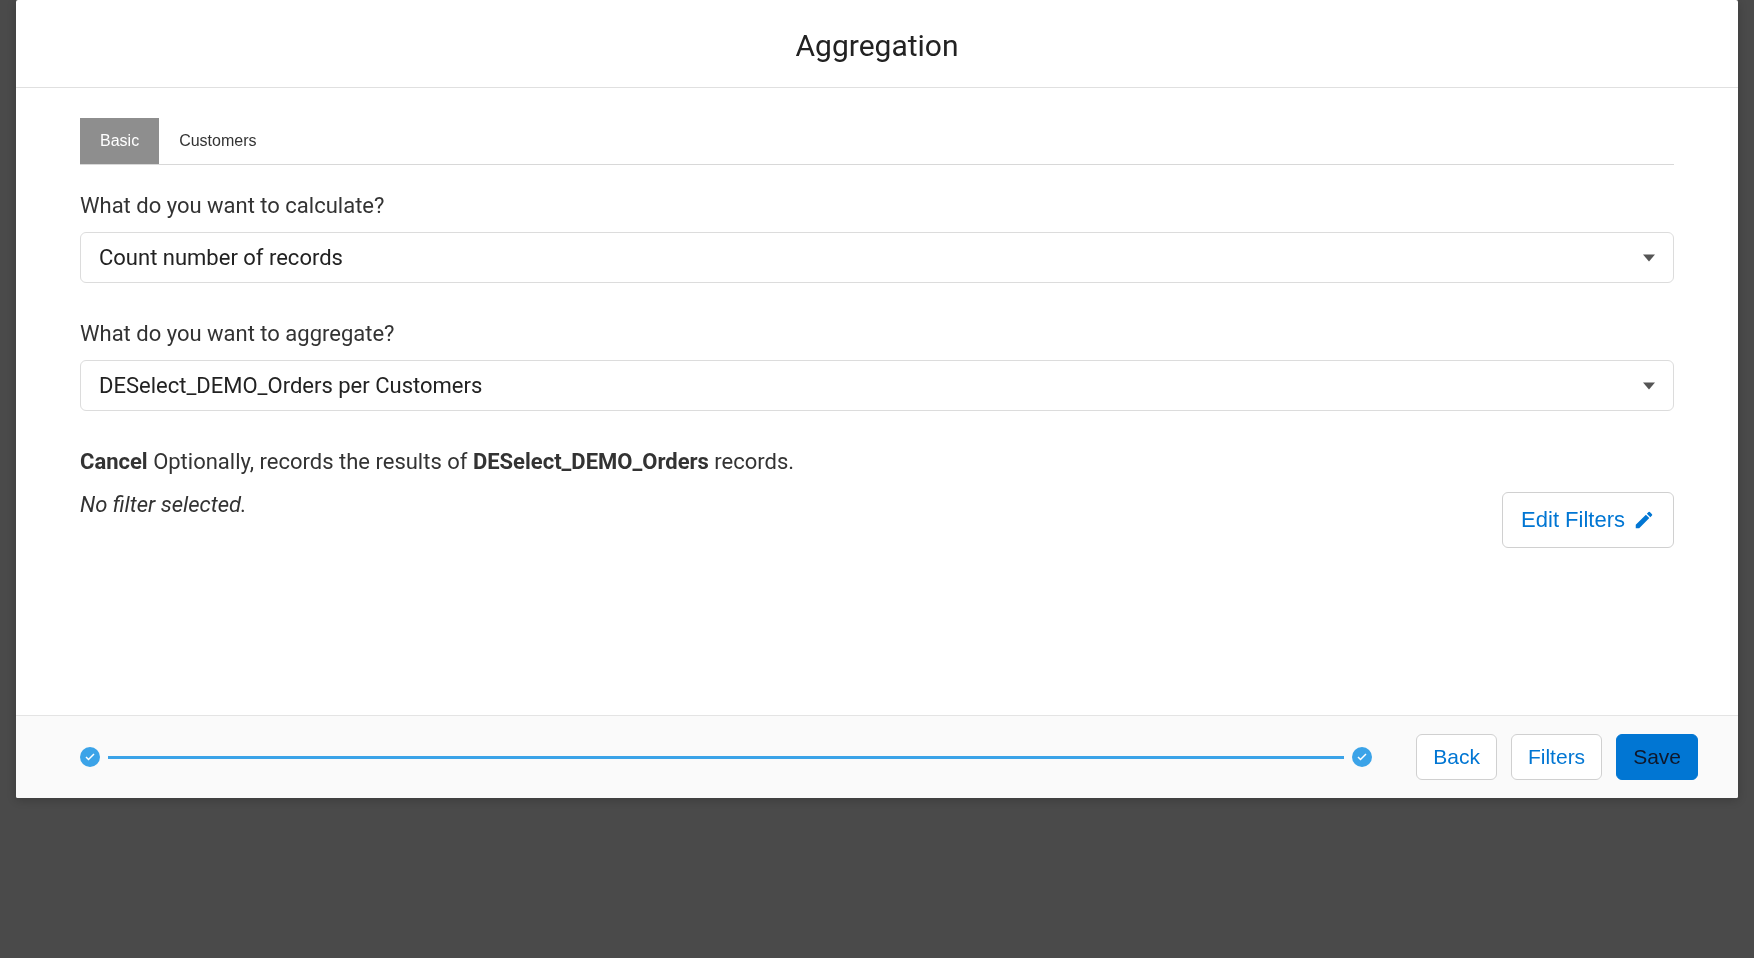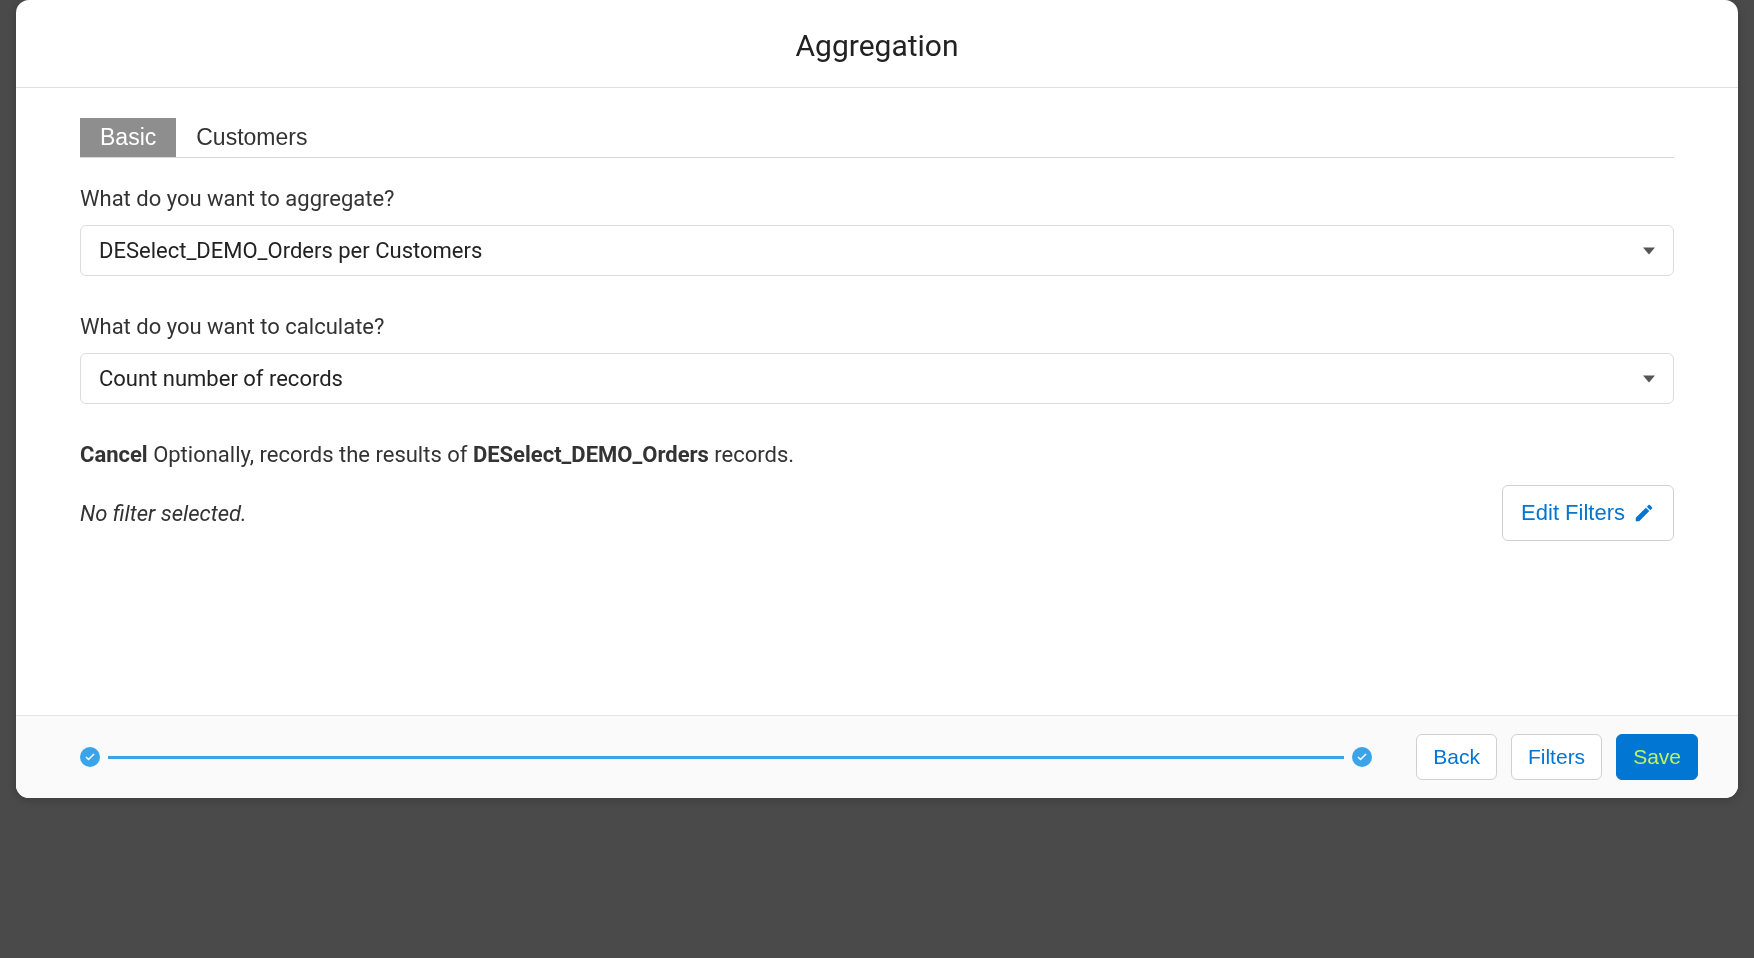--- a/index.html
+++ b/index.html
@@ -20,21 +20,21 @@
       left: 0;
       right: 0;
       bottom: 0;
       display: flex;
       align-items: flex-start;
       justify-content: center;
       padding: 0 16px;
     }
     .modal {
       background: #fff;
-      border-radius: 13px;
+      border-radius: 2px;
       width: 100%;
       max-width: 1722px;
       display: flex;
       flex-direction: column;
       box-shadow: 0 2px 10px rgba(0,0,0,0.2);
       overflow: hidden;
       height: 798px;
     }
     .modal-header {
       text-align: center;
@@ -50,22 +50,22 @@
       flex: 1;
       padding: 30px 64px 20px 64px;
       overflow: auto;
     }
     .tabs {
       display: flex;
       border-bottom: 1px solid #d8d8d8;
       margin-bottom: 28px;
     }
     .tab {
-      padding: 6px 20px;
-      font-size: 23px;
+      padding: 14px 20px;
+      font-size: 16px;
       color: #333;
       cursor: pointer;
       border: none;
       background: transparent;
     }
     .tab.active {
       background: #8e8e8e;
       color: #fff;
     }
     .form-group {
@@ -106,21 +106,20 @@
       font-size: 22px;
       color: #333;
       margin-bottom: 18px;
     }
     .filters-line strong {
       font-weight: 700;
     }
     .filters-row {
       display: flex;
       justify-content: space-between;
-      align-items: center;
     }
     .no-filter {
       font-size: 22px;
       font-style: italic;
       color: #333;
     }
     .edit-filters-btn {
       display: inline-flex;
       align-items: center;
       gap: 8px;
@@ -180,52 +179,52 @@
       border-radius: 6px;
       background: #fff;
       color: #0176d3;
       font-size: 21px;
       padding: 10px 16px;
       cursor: pointer;
     }
     .btn-primary {
       background: #0176d3;
       border-color: #0176d3;
-      color: #bef264;
+      color: #0f172a;
     }
   </style>
 </head>
 <body>
 
 <div class="modal-overlay">
   <div class="modal">
 
     <div class="modal-header">
       <h1 class="modal-title">Aggregation</h1>
     </div>
 
     <div class="modal-body">
 
       <div class="tabs">
         <button class="tab active">Basic</button>
         <button class="tab">Customers</button>
+      </div>
+
+      <div class="form-group">
+        <label class="form-label">What do you want to calculate?</label>
+        <div class="select-field">
+          <span>Count number of records</span>
+          <span class="select-caret"></span>
+        </div>
       </div>
 
       <div class="form-group">
         <label class="form-label">What do you want to aggregate?</label>
         <div class="select-field">
           <span>DESelect_DEMO_Orders per Customers</span>
-          <span class="select-caret"></span>
-        </div>
-      </div>
-
-      <div class="form-group">
-        <label class="form-label">What do you want to calculate?</label>
-        <div class="select-field">
-          <span>Count number of records</span>
           <span class="select-caret"></span>
         </div>
       </div>
 
       <div class="filters-section">
         <p class="filters-line">
           <strong>Cancel</strong><span>  Optionally, records the results of </span><strong>DESelect_DEMO_Orders</strong><span> records.</span>
         </p>
         <div class="filters-row">
           <span class="no-filter">No filter selected.</span>

